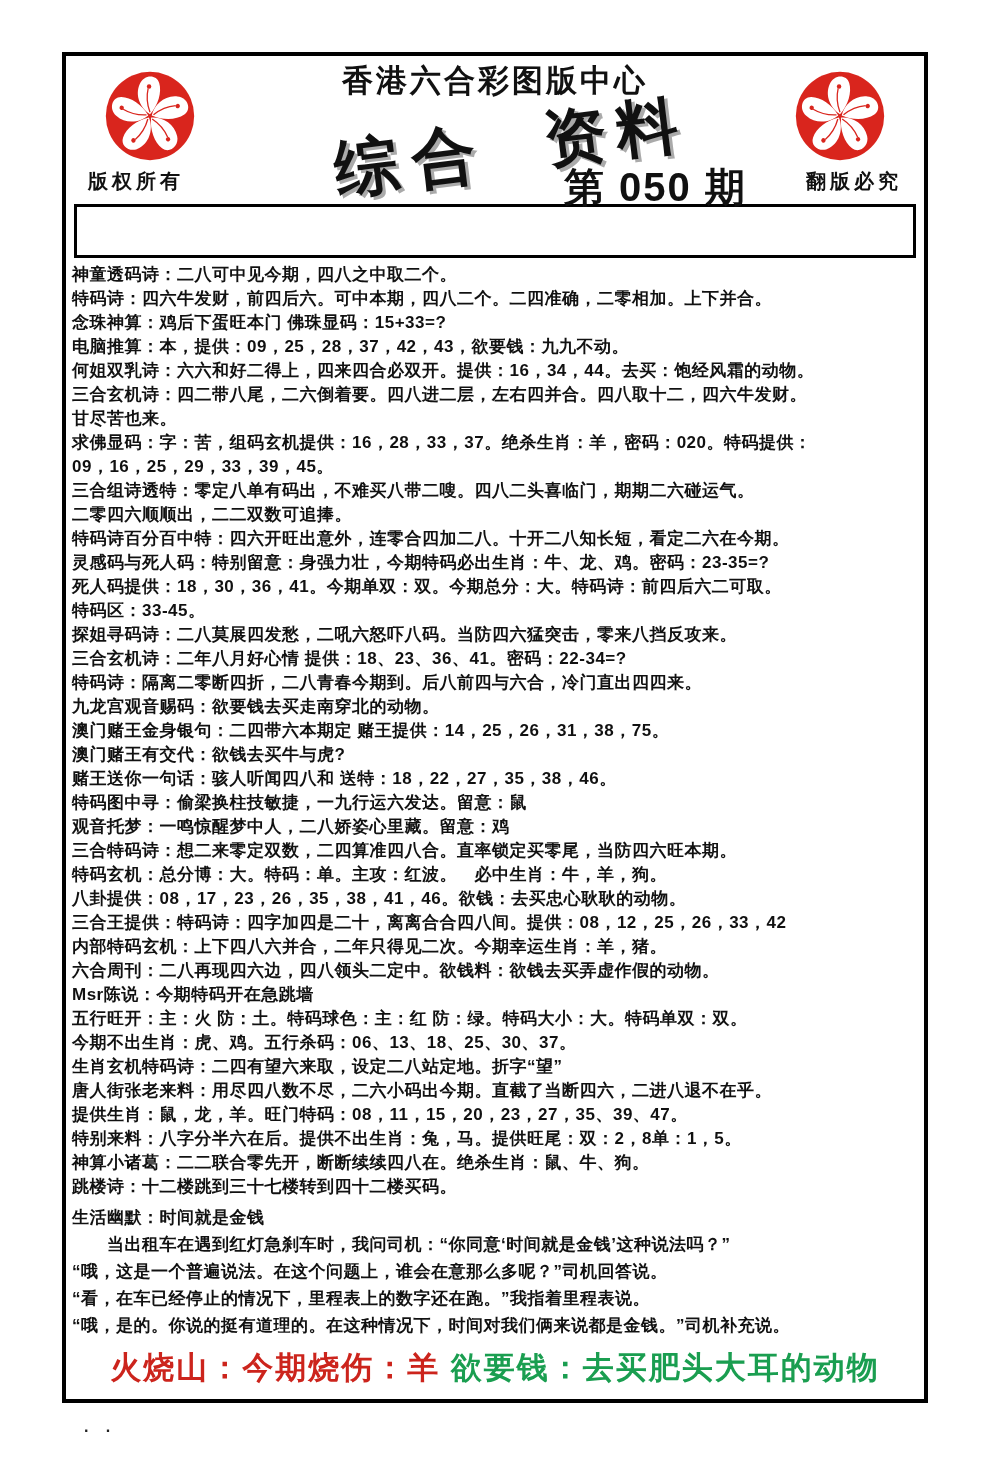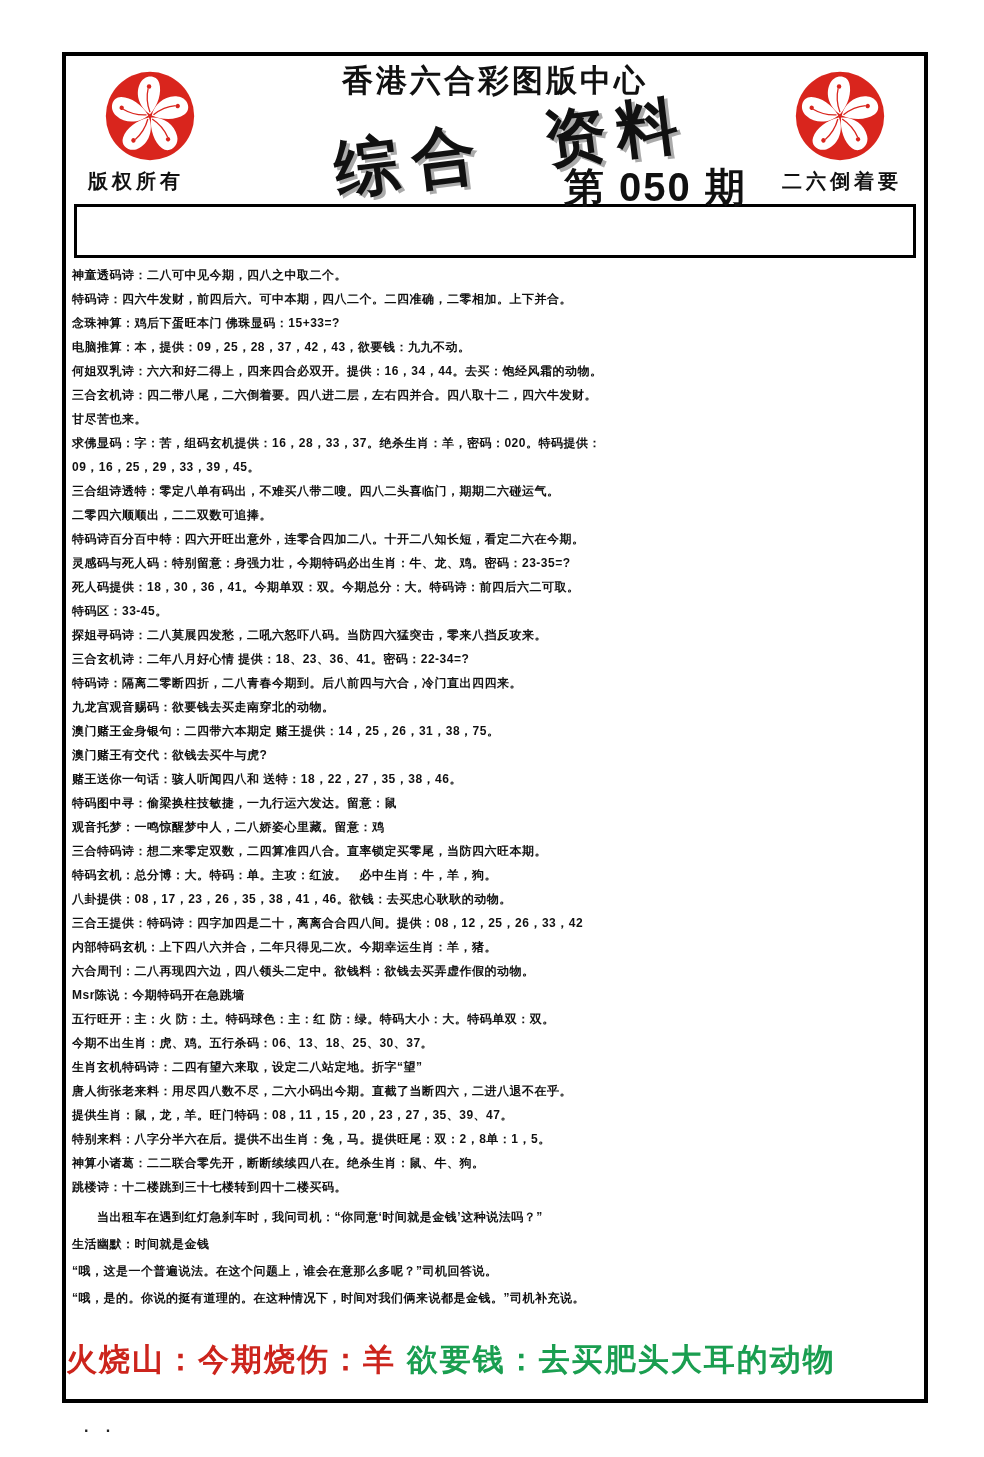--- a/index.html
+++ b/index.html
@@ -36,27 +36,27 @@
   .issue{
     position:absolute;left:498px;top:104px;font-size:40px;font-weight:900;letter-spacing:2px;white-space:nowrap;
   }
   
   .notice-box{
     margin:0 8px;height:54px;border:3px solid #000;box-sizing:border-box;background:#fff;
   }
   
   .body-text{padding:5px 4px 0 6px;}
   .line{
-    font-size:12px;line-height:24px;font-weight:bold;white-space:pre-wrap;
+    font-size:17px;line-height:24px;font-weight:bold;white-space:pre-wrap;
     letter-spacing:0.5px;
   }
   .humor .line{line-height:27px;}
   
   .hot-tip{
-    position:absolute;left:0;right:0;bottom:18px;text-align:left;white-space:nowrap;
+    position:absolute;left:0;right:0;bottom:10px;text-align:center;white-space:nowrap;
     font-size:31px;font-weight:900;letter-spacing:2px;
   }
   .hot-tip .red{color:#cc241c;}
   .hot-tip .green{color:#1a9e50;}
   
   .page-dots{
     position:absolute;left:84px;top:1422px;font-size:16px;font-weight:bold;
     letter-spacing:6px;color:#222;
   }
 </style>
@@ -128,21 +128,21 @@
             <circle cx="49" cy="18" r="2.4" fill="#d9251d"></circle>
           </g>
         </g>
       </svg>
 
       <div class="top-title">香港六合彩图版中心</div>
       <div class="zh1">综合</div>
       <div class="zh2">资料</div>
       <div class="issue">第 050 期</div>
       <div class="copyright left">版权所有</div>
-      <div class="copyright right">二六倒着要</div>
+      <div class="copyright right">翻版必究</div>
     </div>
 
     <div class="notice-box"></div>
 
     <div class="body-text">
       <div class="line">神童透码诗：二八可中见今期，四八之中取二个。</div>
       <div class="line">特码诗：四六牛发财，前四后六。可中本期，四八二个。二四准确，二零相加。上下并合。</div>
       <div class="line">念珠神算：鸡后下蛋旺本门 佛珠显码：15+33=?</div>
       <div class="line">电脑推算：本，提供：09，25，28，37，42，43，欲要钱：九九不动。</div>
       <div class="line">何姐双乳诗：六六和好二得上，四来四合必双开。提供：16，34，44。去买：饱经风霜的动物。</div>
@@ -176,23 +176,24 @@
       <div class="line">今期不出生肖：虎、鸡。五行杀码：06、13、18、25、30、37。</div>
       <div class="line">生肖玄机特码诗：二四有望六来取，设定二八站定地。折字“望”</div>
       <div class="line">唐人街张老来料：用尽四八数不尽，二六小码出今期。直截了当断四六，二进八退不在乎。</div>
       <div class="line">提供生肖：鼠，龙，羊。旺门特码：08，11，15，20，23，27，35、39、47。</div>
       <div class="line">特别来料：八字分半六在后。提供不出生肖：兔，马。提供旺尾：双：2，8单：1，5。</div>
       <div class="line">神算小诸葛：二二联合零先开，断断续续四八在。绝杀生肖：鼠、牛、狗。</div>
       <div class="line">跳楼诗：十二楼跳到三十七楼转到四十二楼买码。</div>
     </div>
 
     <div class="body-text humor">
+      <div class="line">生活幽默：时间就是金钱</div>
       <div class="line">　　当出租车在遇到红灯急刹车时，我问司机：“你同意‘时间就是金钱’这种说法吗？”</div>
-      <div class="line">生活幽默：时间就是金钱</div>
       <div class="line">“哦，这是一个普遍说法。在这个问题上，谁会在意那么多呢？”司机回答说。</div>
+      <div class="line">“看，在车已经停止的情况下，里程表上的数字还在跑。”我指着里程表说。</div>
       <div class="line">“哦，是的。你说的挺有道理的。在这种情况下，时间对我们俩来说都是金钱。”司机补充说。</div>
     </div>
 
     <div class="hot-tip">
       <span class="red">火烧山：今期烧伤：羊</span>
       <span class="green">欲要钱：去买肥头大耳的动物</span>
     </div>
 
   </div>
 

